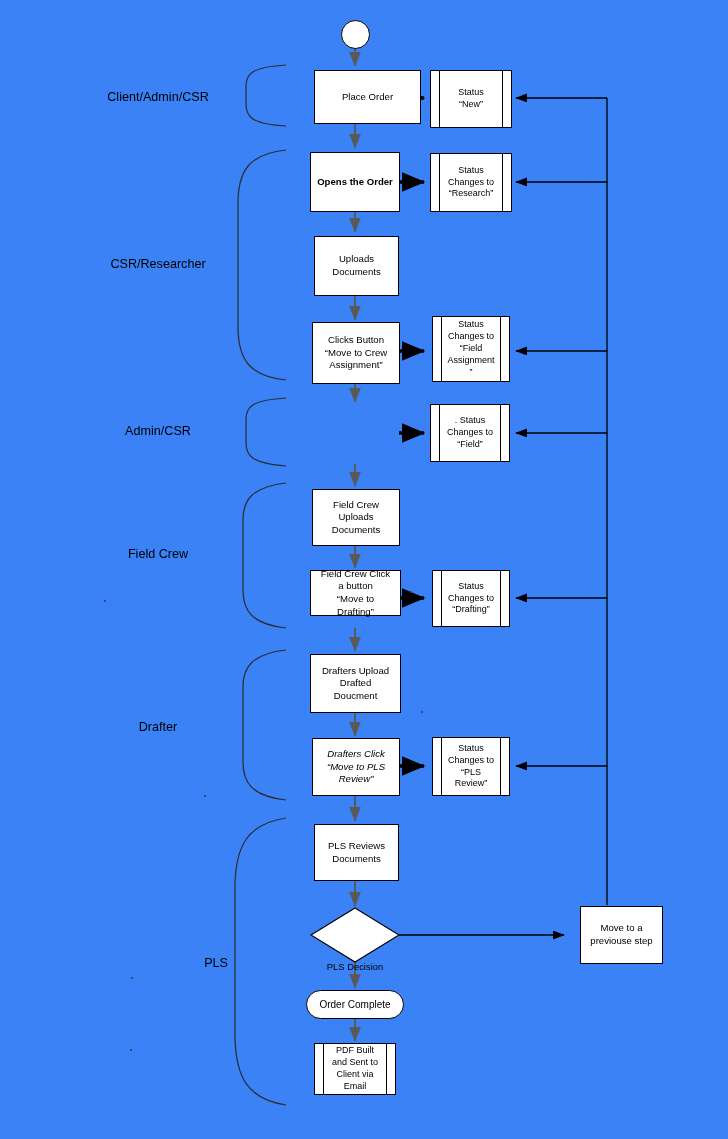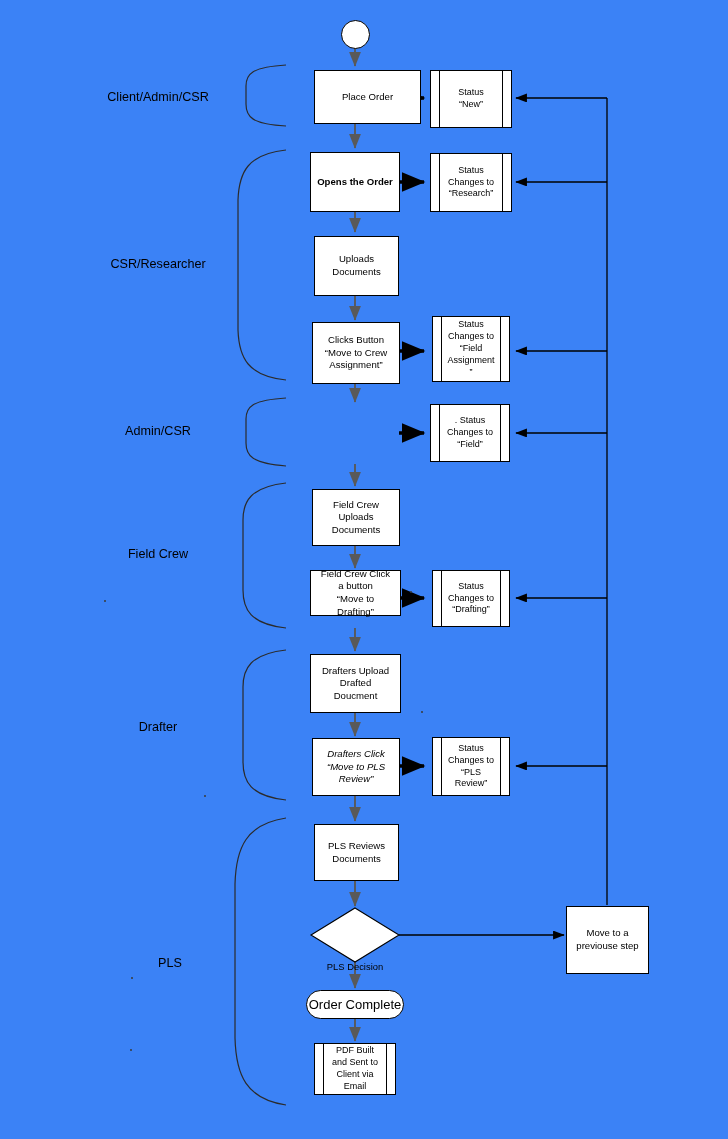--- a/index.html
+++ b/index.html
@@ -54,21 +54,21 @@
     bottom: 0;
     width: 0;
     border-left: 1px solid #000000;
   }
   .predefined::before { left: 8px; }
   .predefined::after  { right: 8px; }
   .terminal {
     border: 1px solid #000000;
     background: #ffffff;
     border-radius: 999px;
-    font-size: 13px;
+    font-size: 10px;
   }
   .decision-label {
     font-size: 9.4px;
     background: transparent;
     border: none;
   }
   .lane-label {
     position: absolute;
     font-size: 12.6px;
     color: #000000;
@@ -153,21 +153,21 @@
     </g>
 
     <polygon points="355,908 399,935 355,962 311,935" fill="#ffffff" stroke="#000000" stroke-width="1.1"></polygon>
   </svg>
 
   <div class="lane-label" style="left:88px; top:90px; width:140px;">Client/Admin/CSR</div>
   <div class="lane-label" style="left:88px; top:257px; width:140px;">CSR/Researcher</div>
   <div class="lane-label" style="left:88px; top:424px; width:140px;">Admin/CSR</div>
   <div class="lane-label" style="left:88px; top:547px; width:140px;">Field Crew</div>
   <div class="lane-label" style="left:88px; top:720px; width:140px;">Drafter</div>
-  <div class="lane-label" style="left:100px; top:956px; width:140px;">PLS</div>
+  <div class="lane-label" style="left:88px; top:956px; width:140px;text-align:right;">PLS</div>
 
   <div class="start-node" style="left:341px; top:20px; width:27px; height:27px;"></div>
 
   <div class="node process" style="left:314px; top:70px; width:107px; height:54px;">Place Order</div>
   <div class="node process" style="left:310px; top:152px; width:90px; height:60px;font-weight:bold;">Opens the Order</div>
   <div class="node process" style="left:314px; top:236px; width:85px; height:60px;">Uploads
 Documents</div>
   <div class="node process" style="left:312px; top:322px; width:88px; height:62px;">Clicks Button
 “Move to Crew
 Assignment”</div>
@@ -189,21 +189,21 @@
 
   <div class="node decision-label" style="left:311px; top:925px; width:88px; height:20px;margin-top:32px;">PLS Decision</div>
 
   <div class="node terminal" style="left:306px; top:990px; width:98px; height:29px;">Order Complete</div>
 
   <div class="node predefined" style="left:314px; top:1043px; width:82px; height:52px;">PDF Built
 and Sent to
 Client via
 Email</div>
 
-  <div class="node process" style="left:566px; top:906px; width:83px; height:68px;">Move to a
+  <div class="node process" style="left:580px; top:906px; width:83px; height:58px;">Move to a
 previouse step</div>
 
   <div class="node predefined" style="left:430px; top:70px; width:82px; height:58px;">Status
 “New”</div>
   <div class="node predefined" style="left:430px; top:153px; width:82px; height:59px;">Status
 Changes to
 “Research”</div>
   <div class="node predefined" style="left:432px; top:316px; width:78px; height:66px;">Status
 Changes to
 “Field

